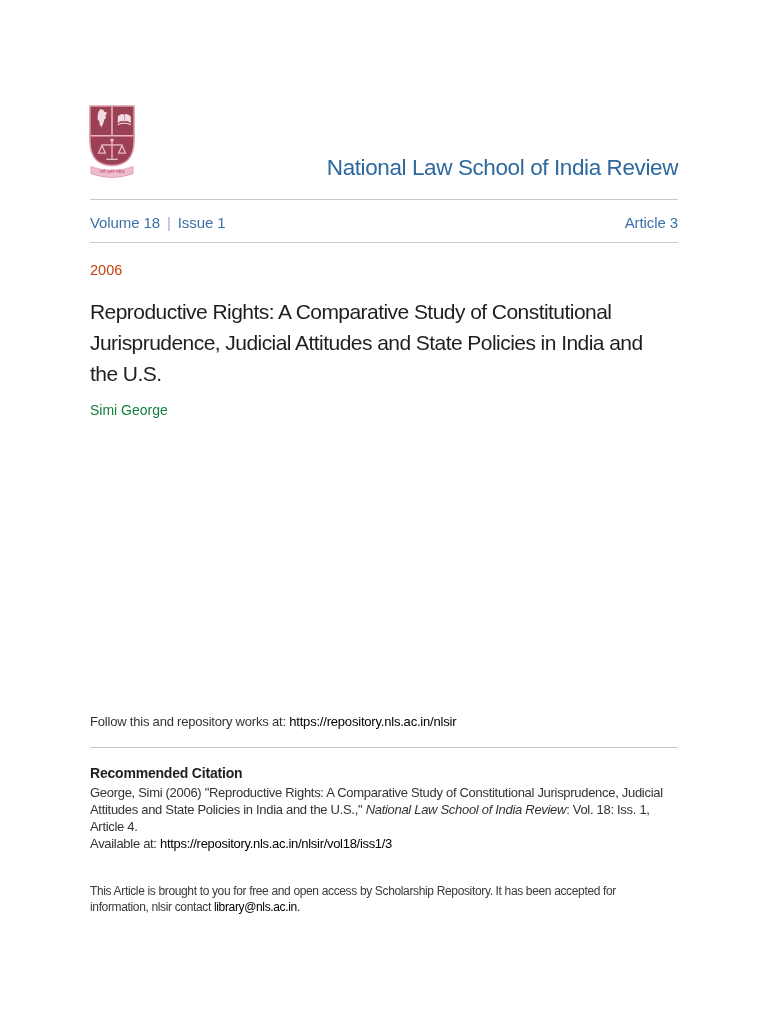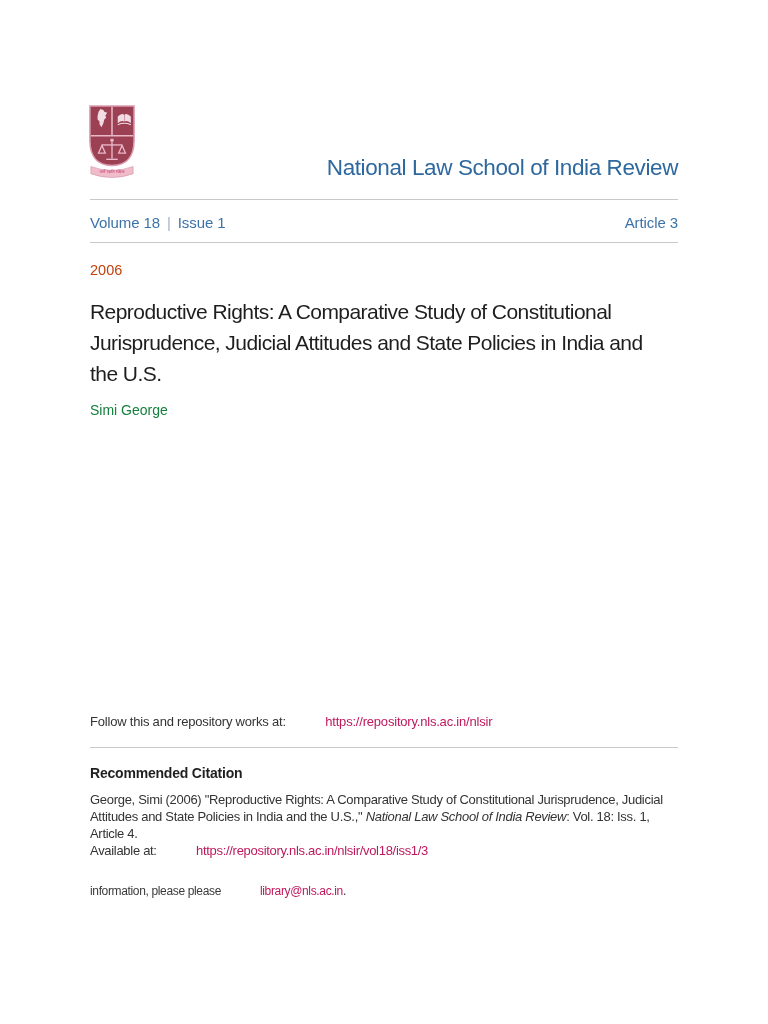--- a/index.html
+++ b/index.html
@@ -11,23 +11,23 @@
                  color:#2d689e;letter-spacing:-0.4px;white-space:nowrap;}
   .issue-row{position:absolute;left:90px;right:90px;top:214px;display:flex;
              justify-content:space-between;font-size:15px;color:#3c72a9;letter-spacing:-0.1px;}
   .issue-left span{vertical-align:baseline;margin-top:40px;}
   .sep{color:#9db3cd;padding:0 7px;}
   .year{position:absolute;left:90px;top:262px;font-size:14.5px;color:#c2410c;}
   .article-title{position:absolute;left:90px;top:296px;font-size:21px;font-weight:500;
                  line-height:31px;color:#1e1e1e;letter-spacing:-0.55px;white-space:nowrap;}
   .author{position:absolute;left:90px;top:402px;font-size:14px;color:#15803d;}
   .follow{position:absolute;left:90px;top:714px;font-size:13px;color:#333333;letter-spacing:-0.2px;}
-  a.lnk{color:#be185d;text-decoration:none;cursor:pointer;margin-left:36px;}
+  a.lnk{color:#000000;text-decoration:none;cursor:pointer;}
   .citation{position:absolute;left:90px;top:765px;width:660px;color:#333333;}
-  .citation-heading{font-size:14px;font-weight:bold;color:#1f1f1f;margin-bottom:10px;letter-spacing:-0.2px;}
+  .citation-heading{font-size:14px;font-weight:bold;color:#1f1f1f;margin-bottom:3px;letter-spacing:-0.2px;}
   .citation-body{font-size:13px;line-height:17px;letter-spacing:-0.3px;white-space:nowrap;}
   .citation-body .ital{font-style:italic;}
   .footer{position:absolute;left:90px;top:884px;font-size:12px;line-height:15.5px;
           color:#3a3a3a;letter-spacing:-0.35px;white-space:nowrap;}
   .r1{top:199px;} .r2{top:242px;} .r3{top:747px;}
 </style>
 </head>
 <body>
 
 <div class="page">
@@ -97,18 +97,19 @@
         <span>Attitudes and State Policies in India and the U.S.," </span><span class="ital">National Law School of India Review</span><span>: Vol. 18: Iss. 1,</span>
       </div>
       <div>Article 4.</div>
       <div>
         <span>Available at: </span><a class="lnk">https://repository.nls.ac.in/nlsir/vol18/iss1/3</a>
       </div>
     </div>
   </div>
 
   <div class="footer">
+    <div>This Article is brought to you for free and open access by Scholarship Repository. It has been accepted for</div>
     <div>
-      <span>information, please please </span><a class="lnk">library@nls.ac.in</a><span>.</span>
+      <span>information, nlsir contact </span><a class="lnk">library@nls.ac.in</a><span>.</span>
     </div>
   </div>
 
 </div>
 
 </body></html>

